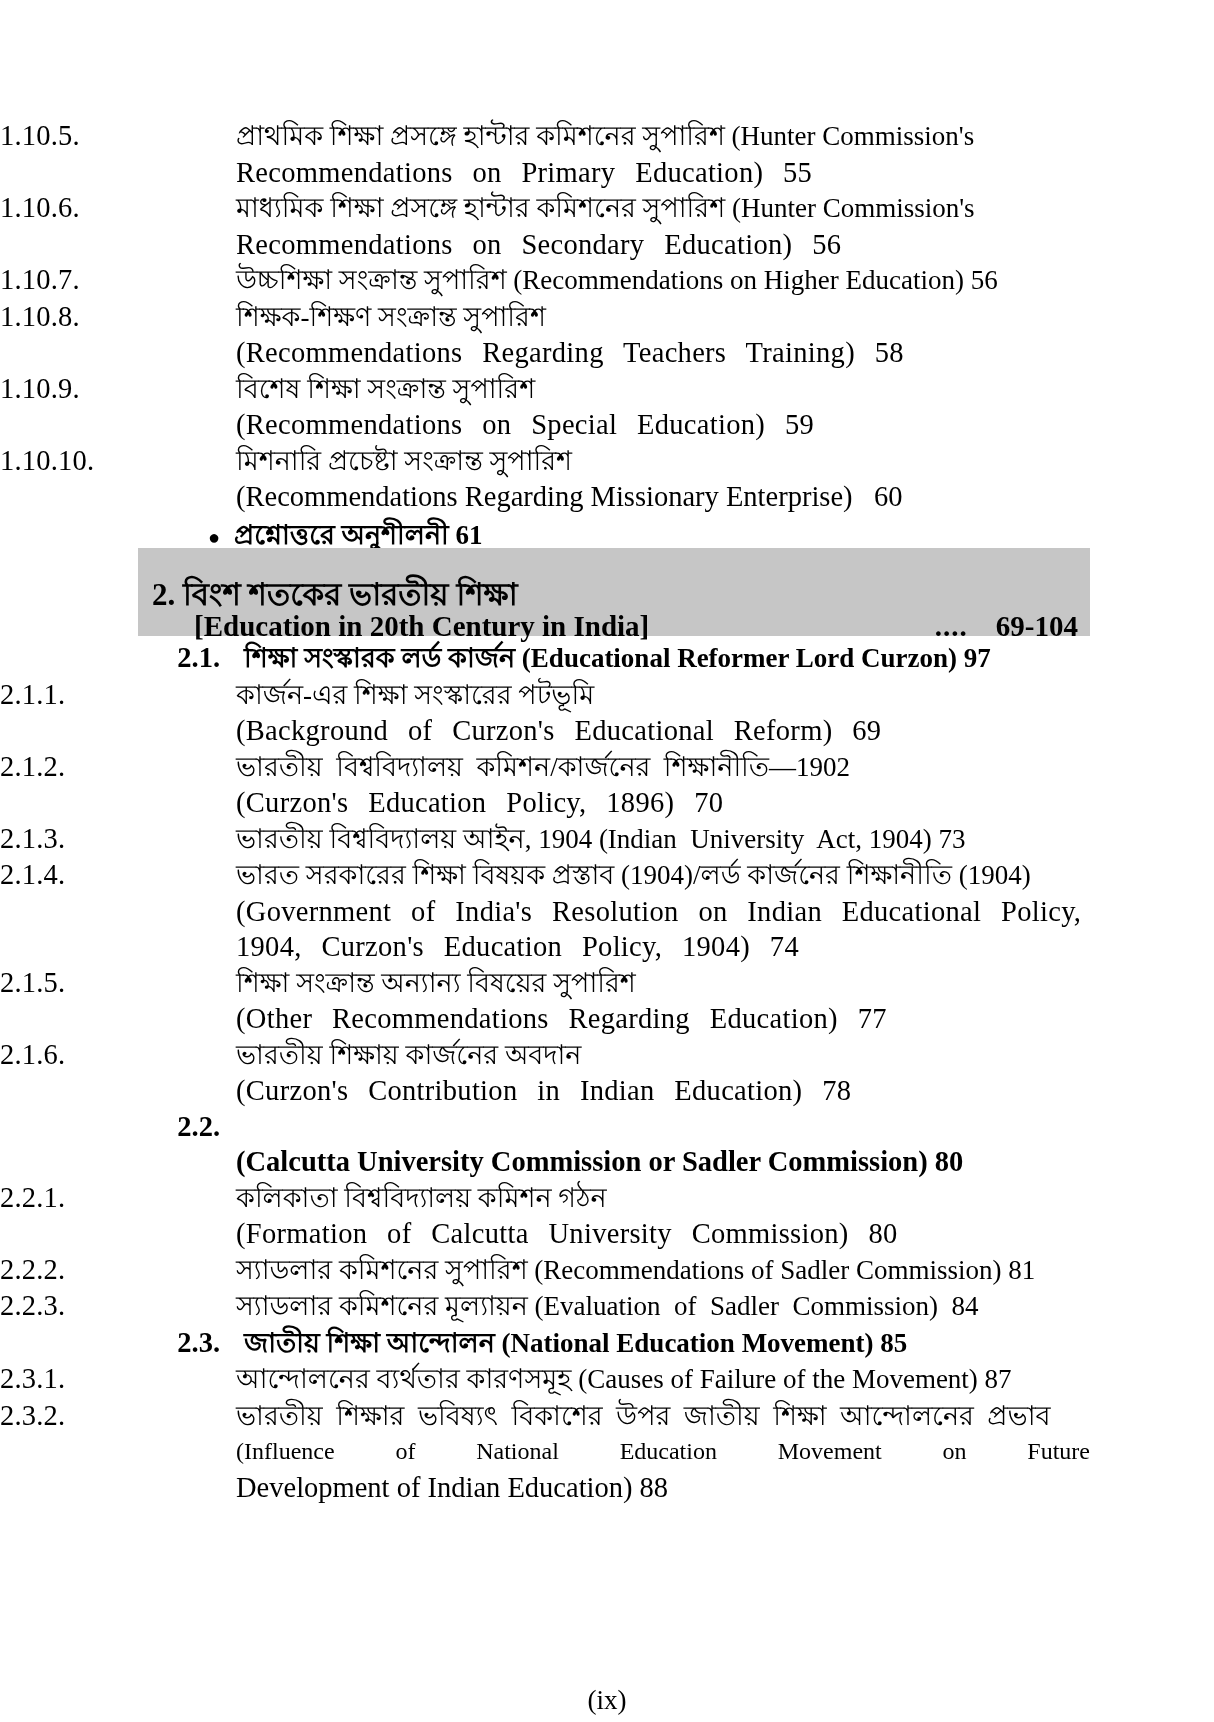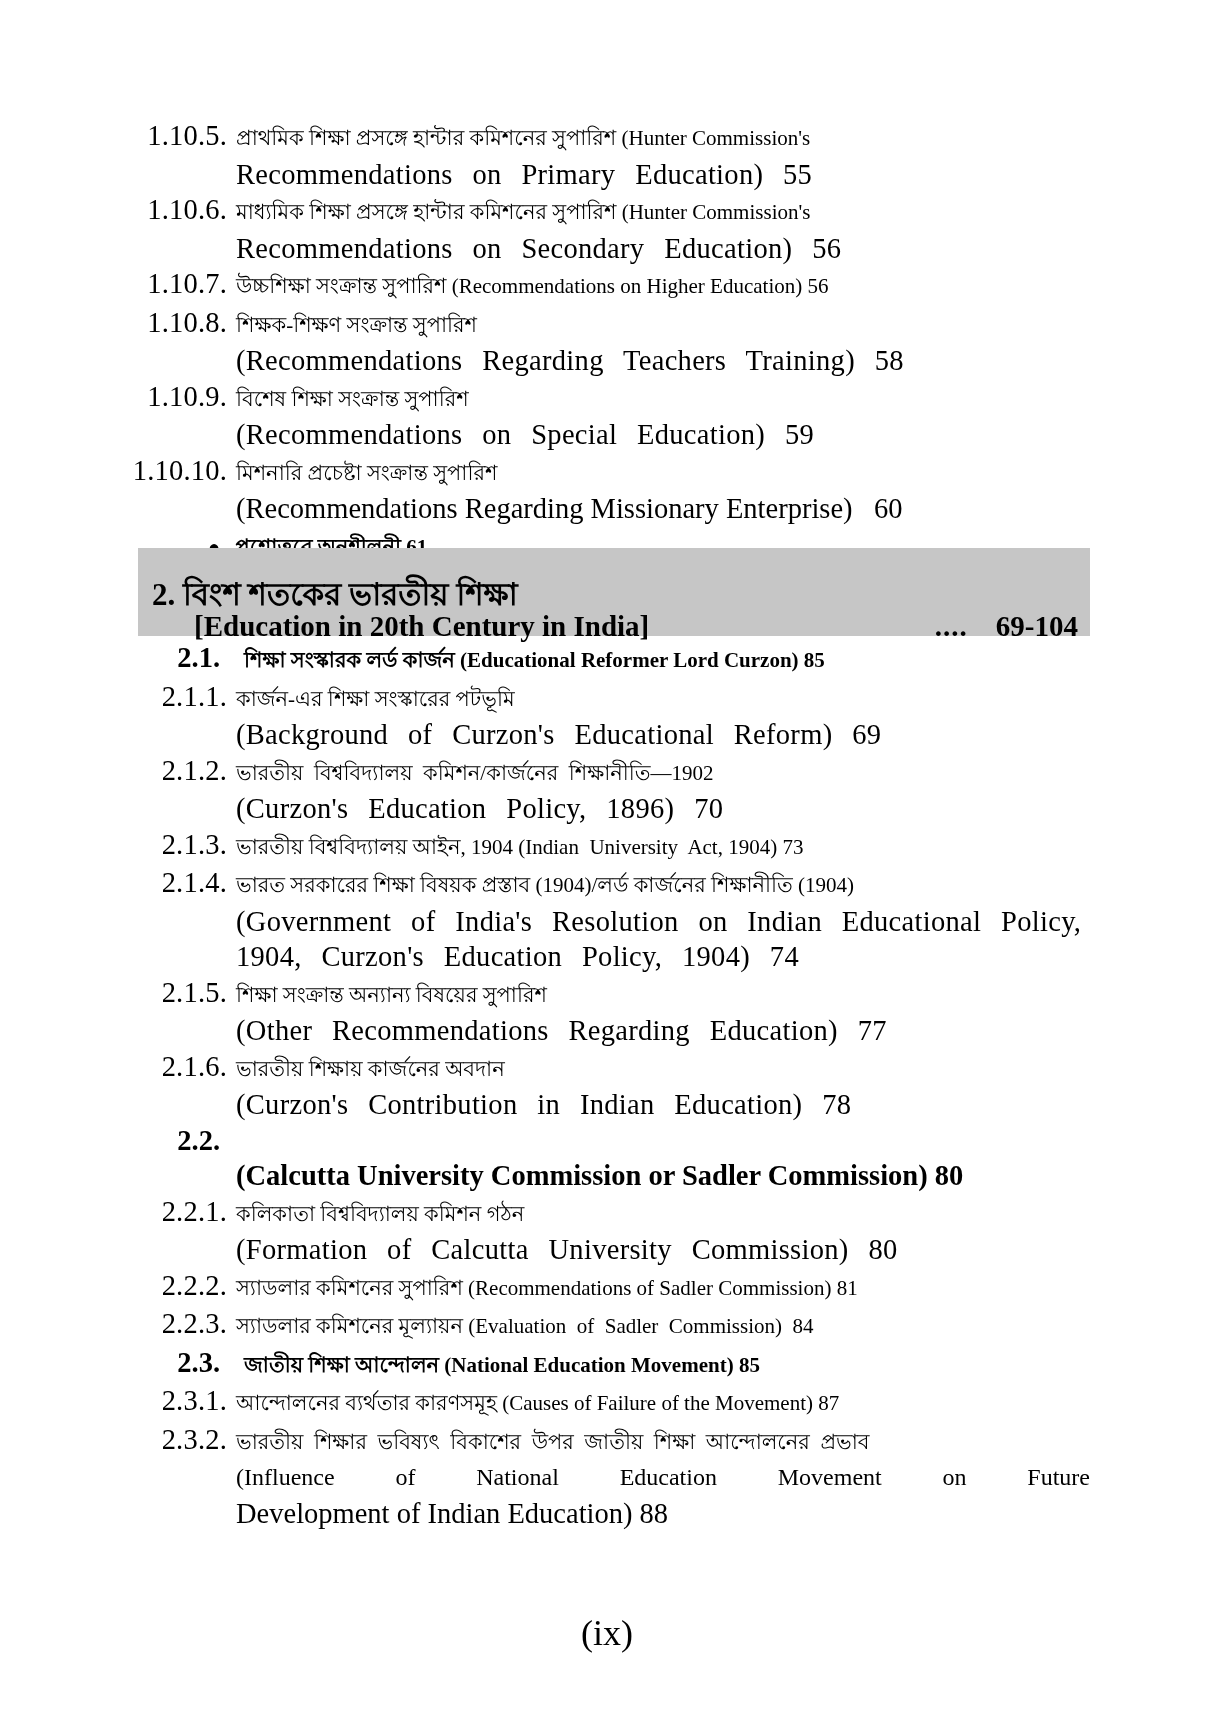--- a/index.html
+++ b/index.html
@@ -39,21 +39,20 @@
     display: flex;
     align-items: baseline;
     font-size: 28.5px;
     line-height: 35.5px;
     white-space: pre;
   }
   
   .num {
     width: 227px;
     flex: 0 0 227px;
-    text-align: right;
     padding-right: 0;
     box-sizing: border-box;
     letter-spacing: 0.2px;
   }
   .txt {
     flex: 1 1 auto;
     padding-left: 9px;
     white-space: pre-wrap;
   }
   
@@ -68,21 +67,21 @@
     display: block;
     margin-left: 236px;
     margin-right: 124px;
     font-size: 24px;
     line-height: 35.5px;
     text-align: justify;
     text-align-last: justify;
   }
   .bn {
     font-family: "Liberation Serif", "DejaVu Serif", serif;
-    font-size: 21px;
+    font-size: 27px;
   }
   
   .wide { letter-spacing: 0.3px; word-spacing: 2.5px; }
 
   
   .bullet-row {
     display: flex;
     align-items: baseline;
     margin-left: 208px;
     font-size: 28.5px;
@@ -147,24 +146,24 @@
     text-align: right;
     box-sizing: border-box;
     font-weight: bold;
     padding-right: 7px;
   }
 
   
   .folio {
     position: absolute;
     left: 0;
-    top: 1612px;
+    top: 1685px;
     width: 1214px;
     text-align: center;
-    font-size: 36px;
+    font-size: 27px;
     font-family: Liberation Serif, serif;
   }
 </style>
 </head>
 <body>
 
 <div class="page">
 
   <div class="toc-list">
 
@@ -229,21 +228,21 @@
       <span class="chapter-dots">....</span>
       <span class="chapter-pages">69-104</span>
     </div>
   </div>
 
   <div class="toc-list" style="top:640px;">
 
     <div class="entry">
       <div class="line bold">
         <span class="num-bold">2.1.</span>
-        <span class="txt bn">শিক্ষা সংস্কারক লর্ড কার্জন (Educational Reformer Lord Curzon) 85</span>
+        <span class="txt bn">শিক্ষা সংস্কারক লর্ড কার্জন (Educational Reformer Lord Curzon) 97</span>
       </div>
     </div>
 
     <div class="entry">
       <div class="line">
         <span class="num">2.1.1.</span>
         <span class="txt bn">কার্জন-এর শিক্ষা সংস্কারের পটভূমি</span>
       </div>
       <div class="cont wide">(Background  of  Curzon's  Educational  Reform)  69</div>
     </div>

